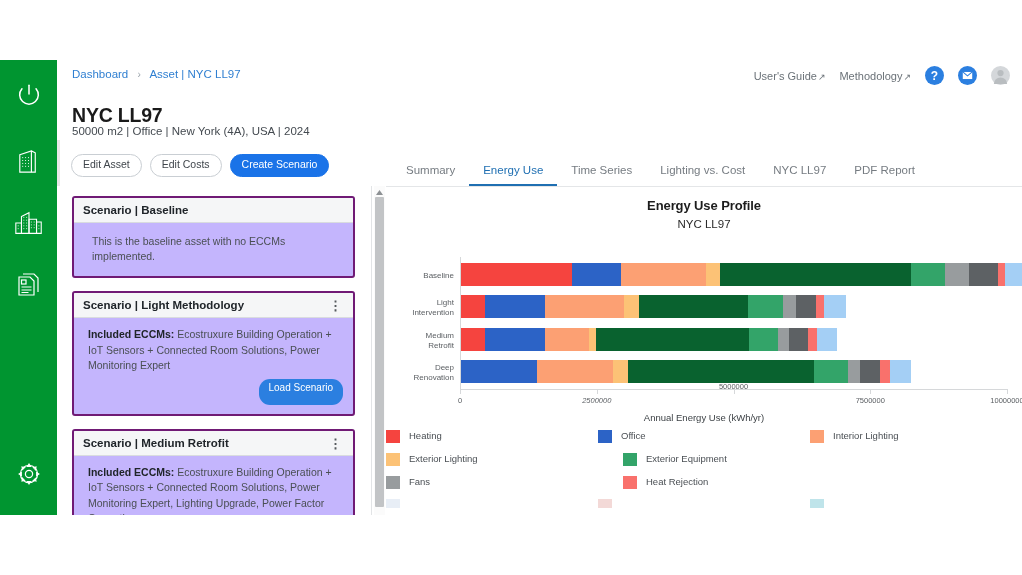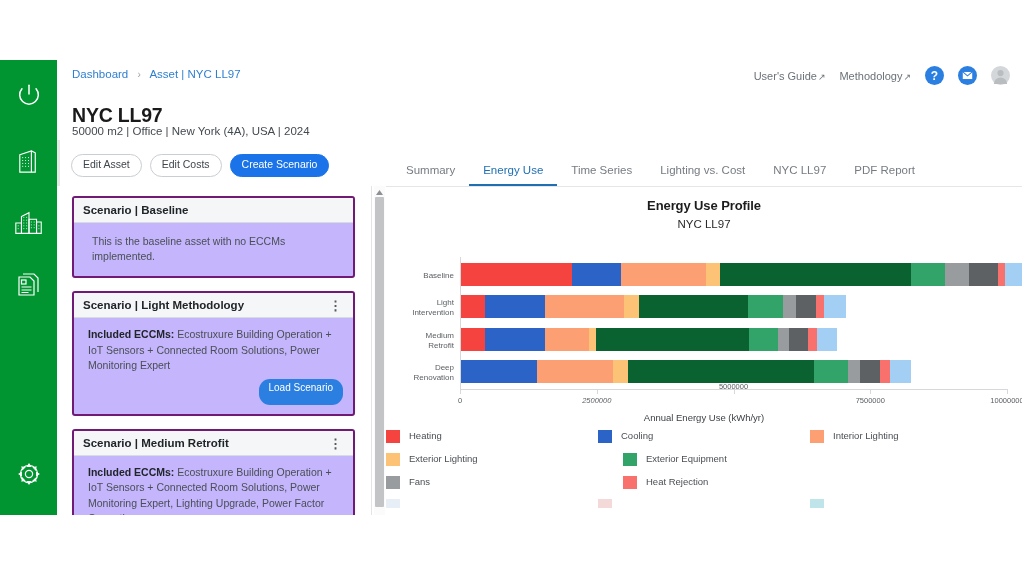--- a/index.html
+++ b/index.html
@@ -400,21 +400,21 @@
   </div>
 
   <div class="legend" id="legend">
       <div class="legend-row">
         <div class="legend-item">
           <span class="swatch" style="background: rgb(245, 68, 63);"></span>
           <span class="legend-lbl">Heating</span>
         </div>
         <div class="legend-item">
           <span class="swatch" style="background: rgb(44, 99, 198);"></span>
-          <span class="legend-lbl">Cooling</span>
+          <span class="legend-lbl">Office</span>
         </div>
         <div class="legend-item">
           <span class="swatch" style="background: rgb(252, 160, 115);"></span>
           <span class="legend-lbl">Interior Lighting</span>
         </div>
       </div>
       <div class="legend-row">
         <div class="legend-item">
           <span class="swatch" style="background: rgb(252, 194, 118);"></span>
           <span class="legend-lbl">Exterior Lighting</span>

